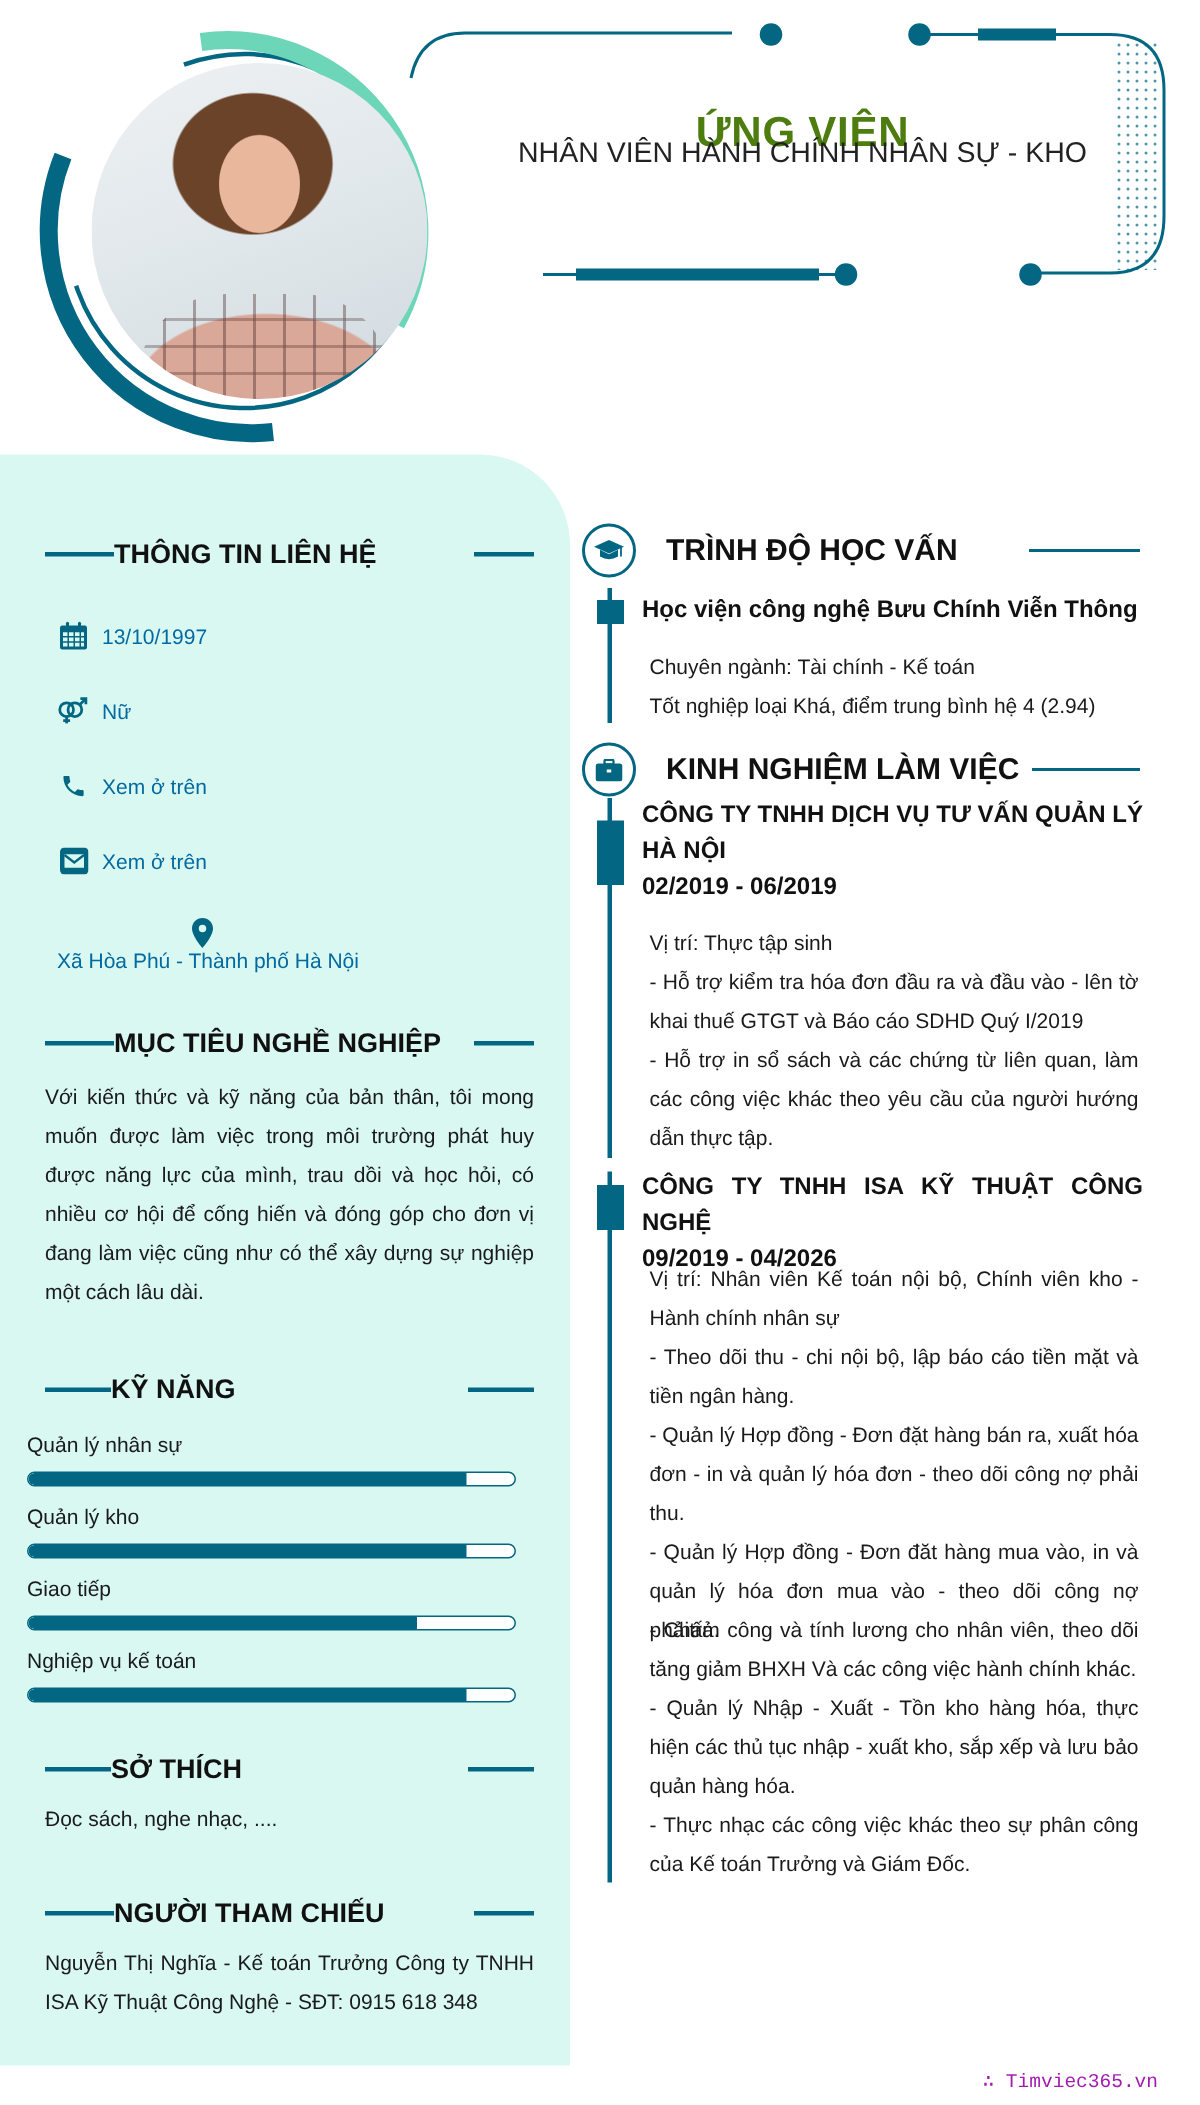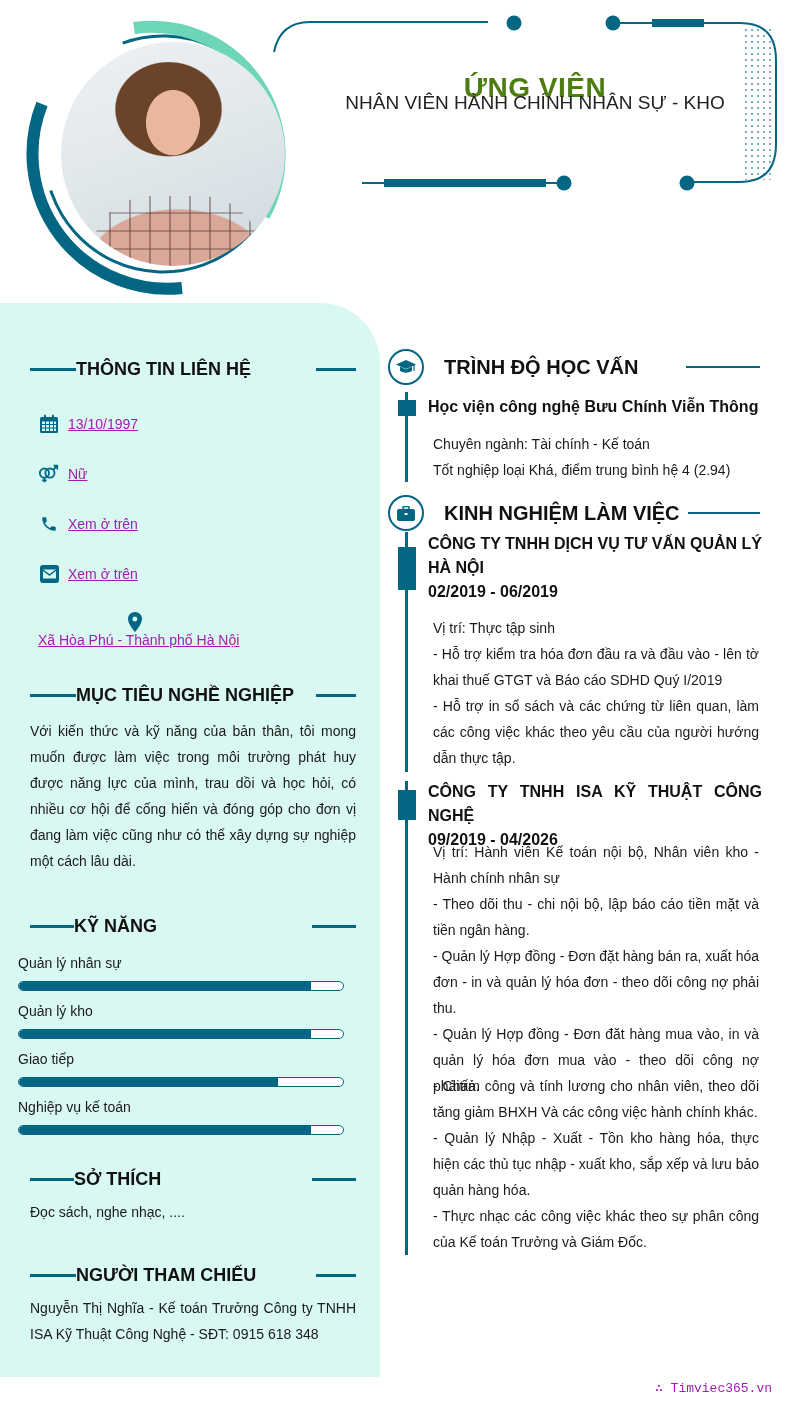--- a/index.html
+++ b/index.html
@@ -42,21 +42,21 @@
   .sidebar {
     position: absolute; left: 0; top: 303px; width: 380px; height: 1074px;
     background: #d8f8f1; border-top-right-radius: 60px;
   }
   .s-heading { position: absolute; left: 30px; width: 326px; height: 24px; display: flex; align-items: center; }
   .s-heading .line { height: 3px; background: #036783; flex: 0 0 auto; }
   .s-heading .txt { flex: 1; text-align: left; font-size: 18px; font-weight: 700; color: #111; white-space: nowrap; }
 
   .contact-item { position: absolute; left: 38px; display: flex; align-items: center; height: 24px; }
   .contact-item .ic { width: 22px; height: 22px; margin-right: 8px; display: flex; align-items: center; justify-content: center; }
-  .contact-item .val { font-size: 14px; color: #a21caf; text-decoration: underline; }
+  .contact-item .val { font-size: 14px; color: #0369a1; }
 
   .objective {
     position: absolute; left: 30px; top: 718px; width: 326px;
     font-size: 14px; line-height: 26px; text-align: justify; color: #1a1a1a;
   }
 
   .skill { position: absolute; left: 18px; width: 326px; }
   .skill .lbl { font-size: 14px; color: #1a1a1a; height: 20px; }
   .skill .bar { margin-top: 6px; height: 10px; border: 1px solid #036783; border-radius: 5px; background: #fff; overflow: hidden; }
   .skill .fill { height: 100%; background: #036783; border-radius: 5px 0 0 5px; }
@@ -306,21 +306,21 @@
 <div class="detail" style="top:641px;">- Hỗ trợ kiểm tra hóa đơn đầu ra và đầu vào - lên tờ khai thuế GTGT và Báo cáo SDHD Quý I/2019</div>
 <div class="detail" style="top:693px;">- Hỗ trợ in sổ sách và các chứng từ liên quan, làm các công việc khác theo yêu cầu của người hướng dẫn thực tập.</div>
 
 <div class="vline" style="top:781px; height:474px;"></div>
 <div class="marker" style="top:790px; height:30px;"></div>
 
 <div class="job-company" style="top:780px;">
   <span>CÔNG TY TNHH ISA KỸ THUẬT CÔNG NGHỆ</span><br>
   <span class="job-period">09/2019 - 04/2026</span>
 </div>
-<div class="detail" style="top:839px;">Vị trí: Hành viên Kế toán nội bộ, Nhân viên kho - Hành chính nhân sự</div>
+<div class="detail" style="top:839px;">Vị trí: Nhân viên Kế toán nội bộ, Chính viên kho - Hành chính nhân sự</div>
 <div class="detail" style="top:891px;">- Theo dõi thu - chi nội bộ, lập báo cáo tiền mặt và tiền ngân hàng.</div>
 <div class="detail" style="top:943px;">- Quản lý Hợp đồng - Đơn đặt hàng bán ra, xuất hóa đơn - in và quản lý hóa đơn - theo dõi công nợ phải thu.</div>
 <div class="detail" style="top:1021px;">- Quản lý Hợp đồng - Đơn đăt hàng mua vào, in và quản lý hóa đơn mua vào - theo dõi công nợ phảitrả.</div>
 <div class="detail" style="top:1073px;">- Chấm công và tính lương cho nhân viên, theo dõi tăng giảm BHXH Và các công việc hành chính khác.</div>
 <div class="detail" style="top:1125px;">- Quản lý Nhập - Xuất - Tồn kho hàng hóa, thực hiện các thủ tục nhập - xuất kho, sắp xếp và lưu bảo quản hàng hóa.</div>
 <div class="detail" style="top:1203px;">- Thực nhạc các công việc khác theo sự phân công của Kế toán Trưởng và Giám Đốc.</div>
 
 <div class="watermark">∴ Timviec365.vn</div>
 
 </body></html>

